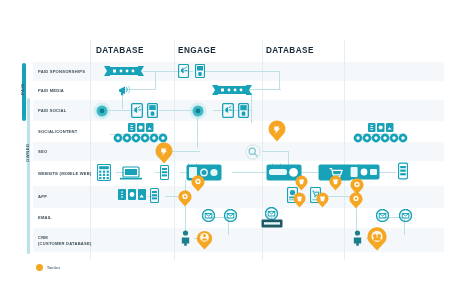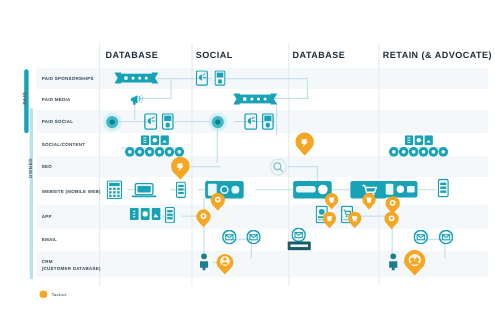--- a/index.html
+++ b/index.html
@@ -76,23 +76,22 @@
   <div class="row-band" style="top:186px;height:22px;"></div>
   <div class="row-band alt" style="top:208px;height:20px;"></div>
   <div class="row-band" style="top:228px;height:24px;"></div>
 
   <div class="col-div" style="left:90px;"></div>
   <div class="col-div" style="left:174px;"></div>
   <div class="col-div" style="left:262px;"></div>
   <div class="col-div" style="left:344px;"></div>
 
   <div class="col-head" style="left:96px;">DATABASE</div>
-  <div class="col-head" style="left:178px;">SOCIAL</div>
+  <div class="col-head" style="left:178px;">ENGAGE</div>
   <div class="col-head" style="left:266px;">DATABASE</div>
-  <div class="col-head" style="left:348px;">RETAIN (&amp; ADVOCATE)</div>
 
   <div class="grp-bar" style="left:22px;top:63px;width:4px;height:58px;background:#17a2b8;"></div>
   <div class="grp-bar" style="left:27px;top:98px;width:3px;height:156px;background:#b8e3ea;"></div>
   <div class="grp-label" style="left:20px;top:95px;">PAID</div>
   <div class="grp-label" style="left:25px;top:162px;">OWNED</div>
 
   <div class="row-label" style="top:69px;">PAID SPONSORSHIPS</div>
   <div class="row-label" style="top:88px;">PAID MEDIA</div>
   <div class="row-label" style="top:108px;">PAID SOCIAL</div>
   <div class="row-label" style="top:129px;">SOCIAL/CONTENT</div>

